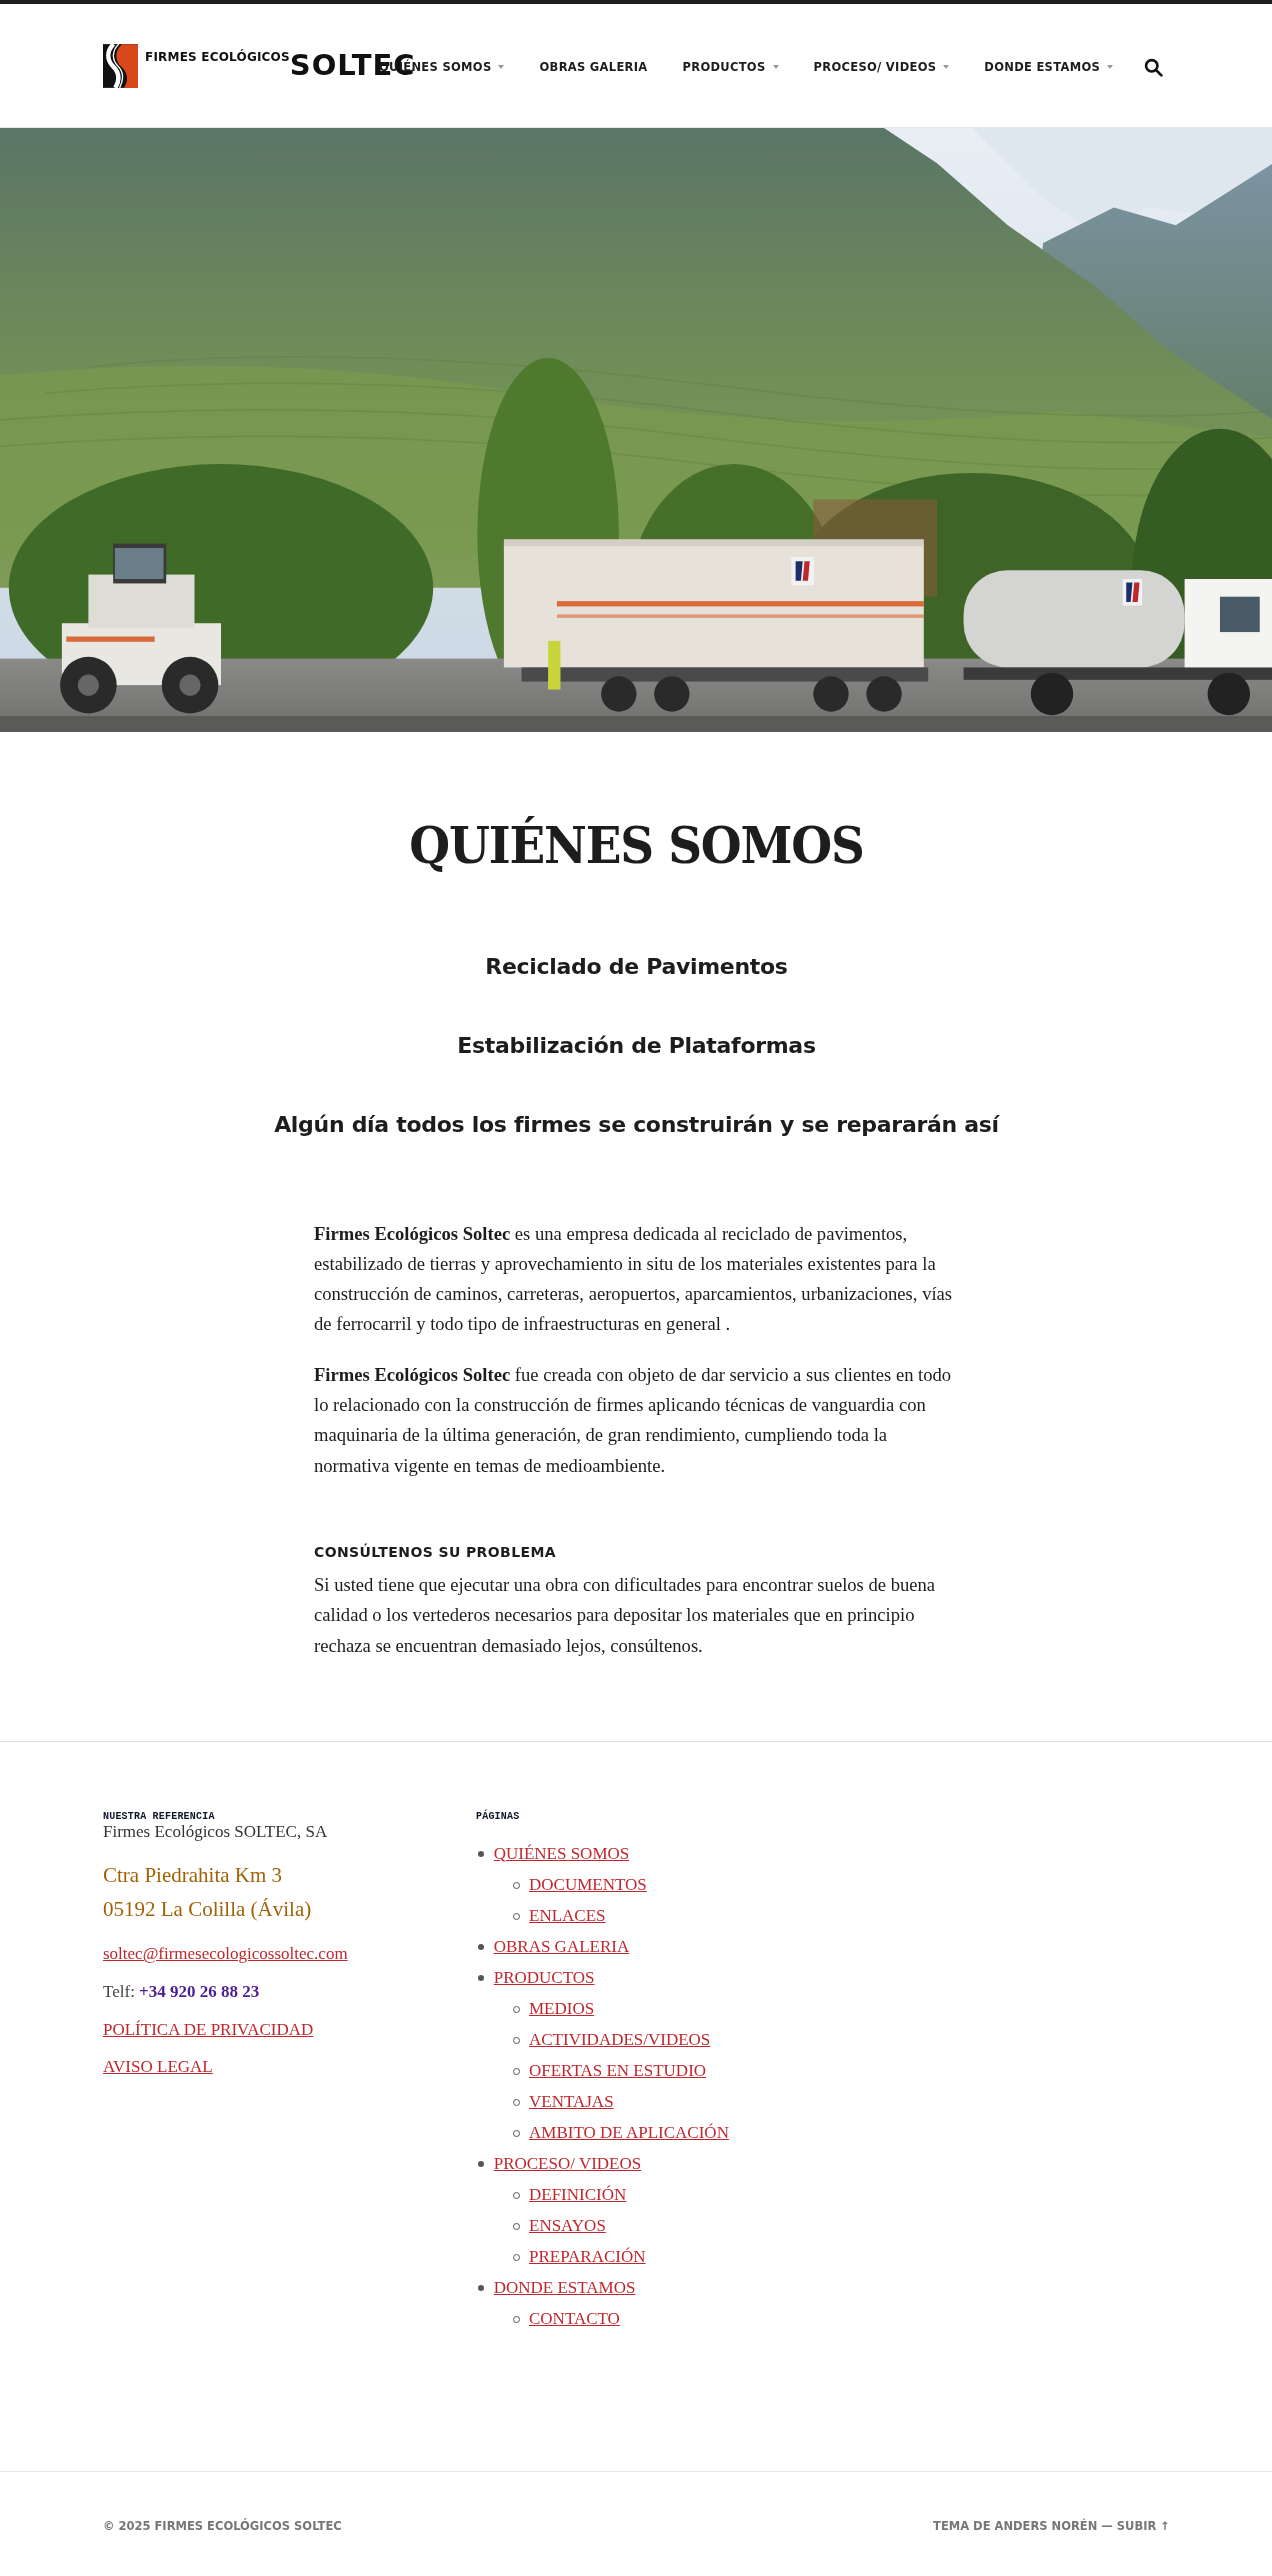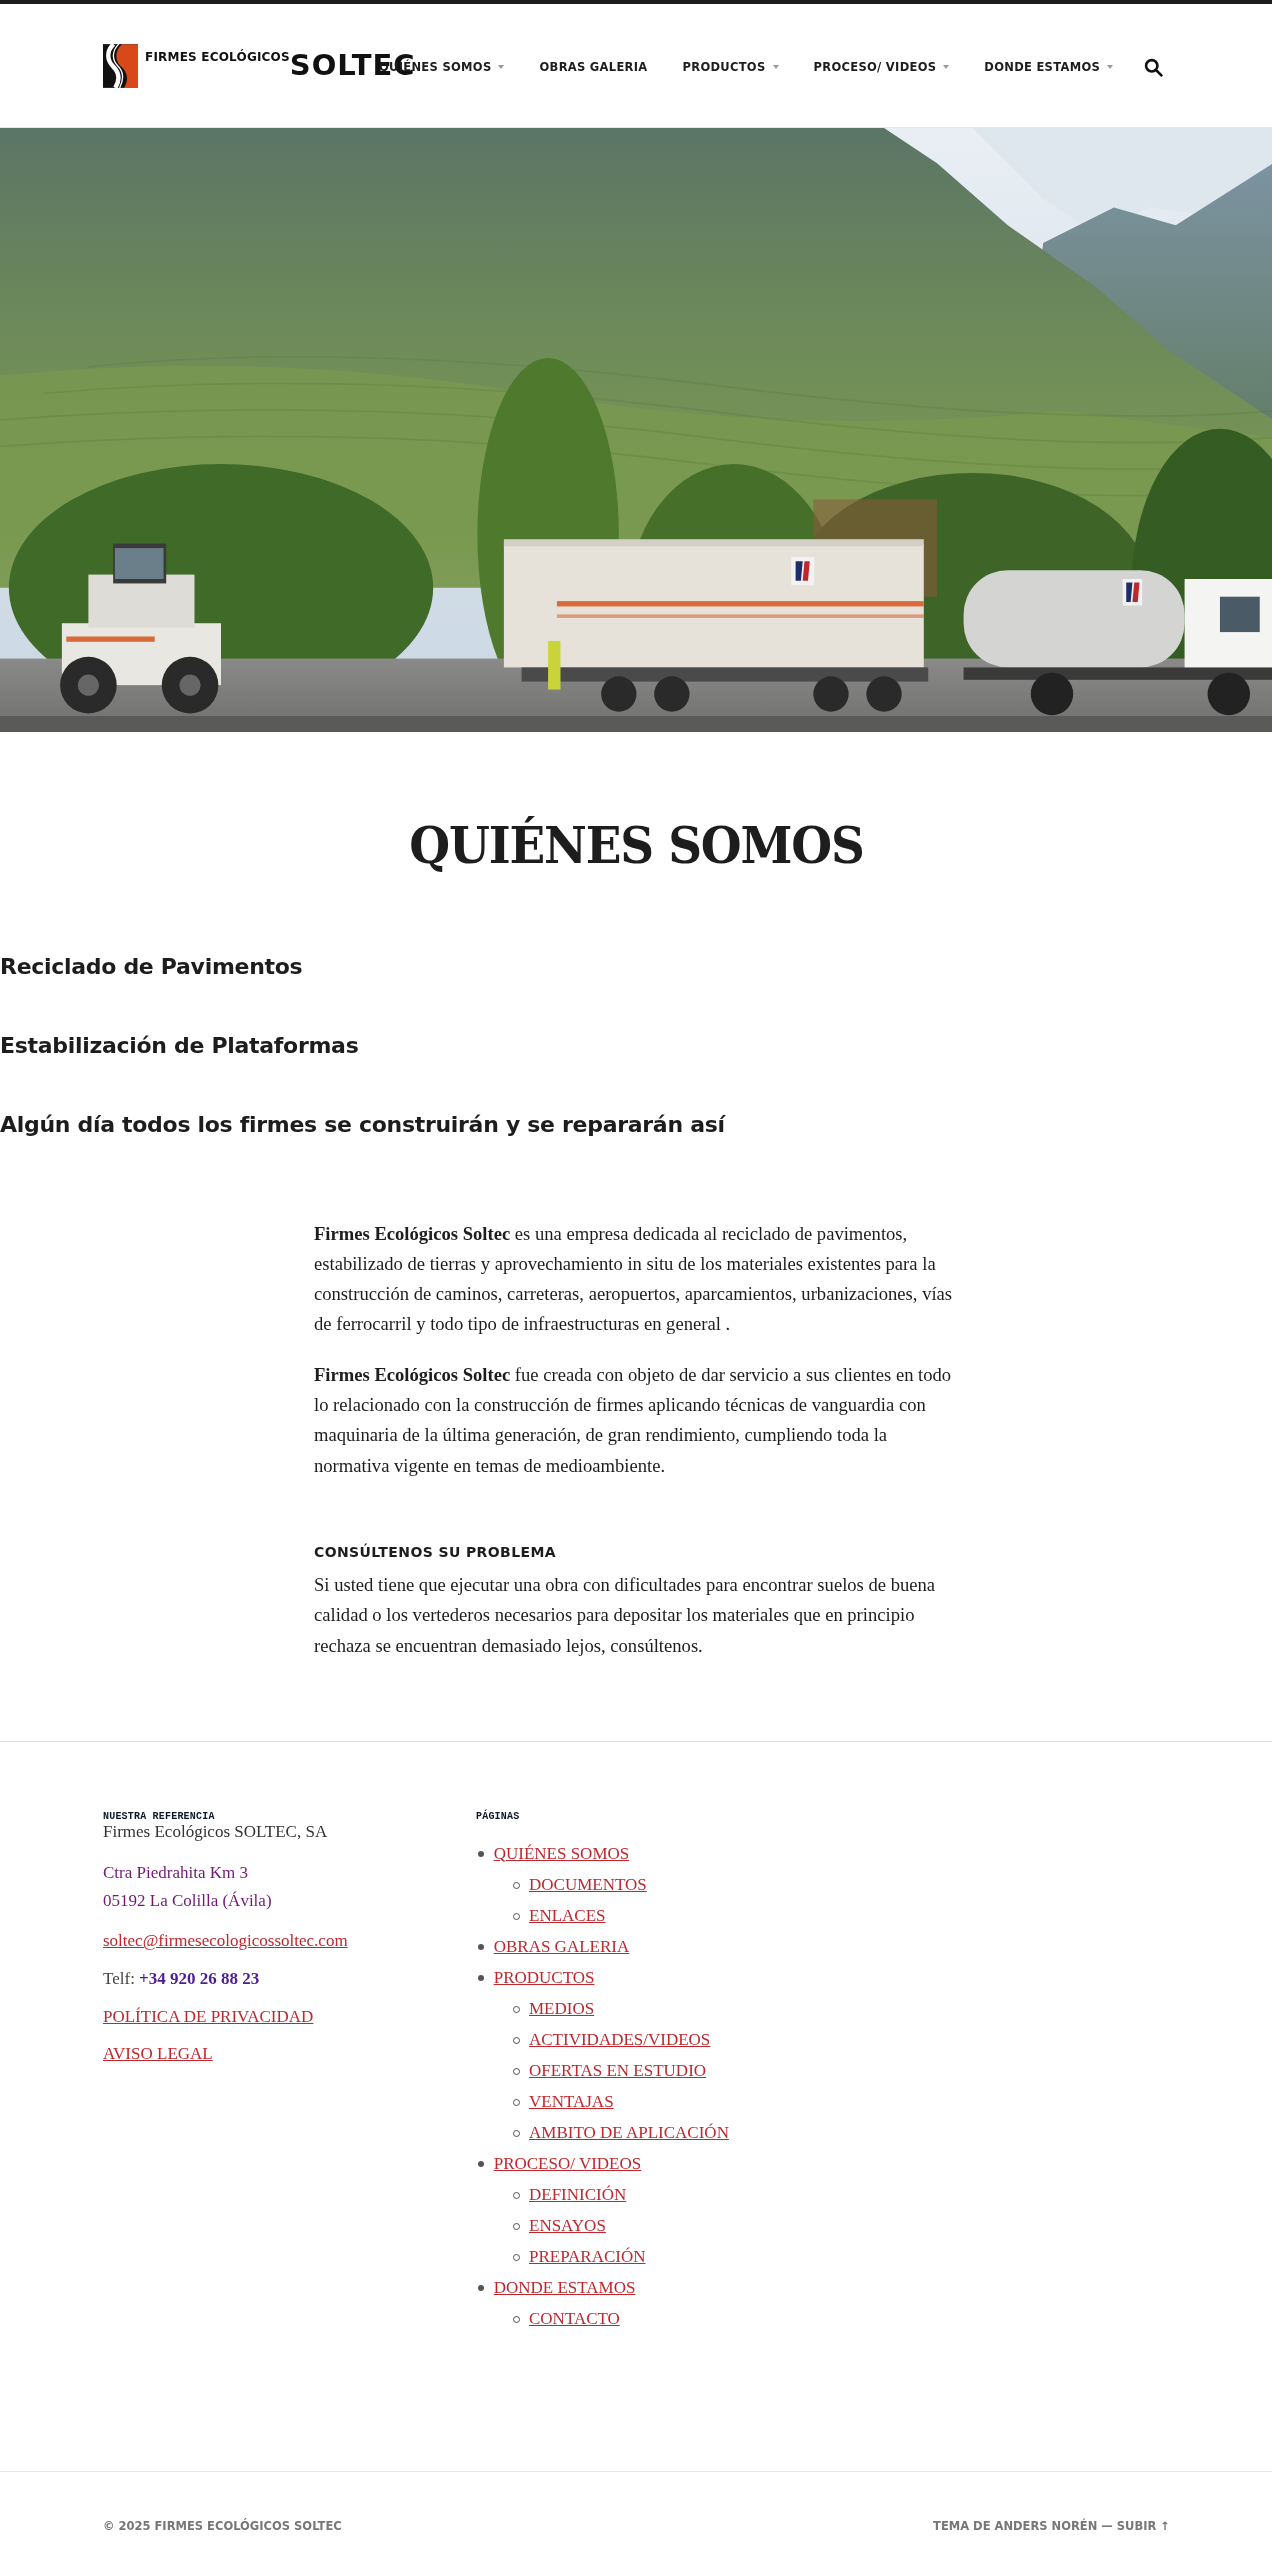--- a/index.html
+++ b/index.html
@@ -16,36 +16,36 @@
 
   .nav { position: absolute; left: 379px; top: 53px; display: flex; align-items: center; height: 21px; }
   .nav-item { display: flex; align-items: center; font-family: "DejaVu Sans", sans-serif; font-weight: bold; font-size: 11.5px; letter-spacing: 0.3px; color: #1d1d1d; margin-right: 35px; cursor: pointer; white-space: nowrap; }
   .nav-item .caret { display: inline-block; margin-left: 7px; width: 0; height: 0; border-left: 3.5px solid transparent; border-right: 3.5px solid transparent; border-top: 4.4px solid #999; }
   .nav-search { position: absolute; left: 1143px; top: 53px; width: 21px; height: 21px; cursor: pointer; }
 
   .hero { width: 1273px; height: 604px; position: relative; overflow: hidden; }
 
   .content { width: 1273px; }
   .page-title { text-align: center; font-family: "DejaVu Serif", serif; font-weight: bold; font-size: 51px; letter-spacing: -1.3px; color: #1d1d1d; padding-top: 85px; line-height: 1.1; transform: scaleX(0.92); }
-  .subheads { text-align: left; margin-top: 81px; }
+  .subheads { text-align: center; margin-top: 81px; }
   .subhead { font-family: "DejaVu Sans", sans-serif; font-weight: bold; font-size: 22px; color: #1d1d1d; line-height: 1.2; letter-spacing: -0.3px; }
   .subhead + .subhead { margin-top: 53px; }
   .body-text { width: 645px; margin: 80px auto 0; font-size: 18.6px; line-height: 1.62; color: #1d1d1d; }
   .body-text p + p { margin-top: 21px; }
   .body-text b { font-weight: bold; }
   .section-label { font-family: "DejaVu Sans", sans-serif; font-weight: bold; font-size: 14px; letter-spacing: 0.4px; margin-top: 60px; color: #1d1d1d; }
   .section-body { margin-top: 7px; }
 
   .footer-sep { margin-top: 80px; border-top: 1.8px solid #dcdcdc; }
   .footer { display: flex; padding: 69px 0 0 103px; height: 729px; }
   .fcol1 { width: 373px; }
   .fcol2 { width: 442px; }
   .fhead { font-family: Liberation Mono, monospace; font-weight: bold; font-size: 10px; letter-spacing: 0.2px; color: #0f172a; }
   .fco { font-weight: normal; font-size: 17px; color: #333; }
-  .faddr { font-size: 17px; color: #701a75; line-height: 1.6; margin-top: 17.7px; }
+  .faddr { font-size: 21px; color: #a16207; line-height: 1.6; margin-top: 17.7px; }
   .flink { color: #c0272d; text-decoration: underline; font-size: 17px; display: inline-block; }
   .fp { margin-top: 17.7px; font-size: 17px; color: #444; }
   .fp b { color: #4c1d95; }
   ul.pages { list-style: none; margin-top: 16px; }
   ul.pages li { font-size: 17px; line-height: 31px; position: relative; }
   ul.pages li.top { padding-left: 17.7px; }
   ul.pages li.top::before { content: ""; position: absolute; left: 1.8px; top: 13.3px; width: 6.2px; height: 6.2px; border-radius: 50%; background: #555; }
   ul.pages li.sub { padding-left: 53px; }
   ul.pages li.sub::before { content: ""; position: absolute; left: 37px; top: 13.3px; width: 5.3px; height: 5.3px; border-radius: 50%; border: 0.9px solid #555; }
 

